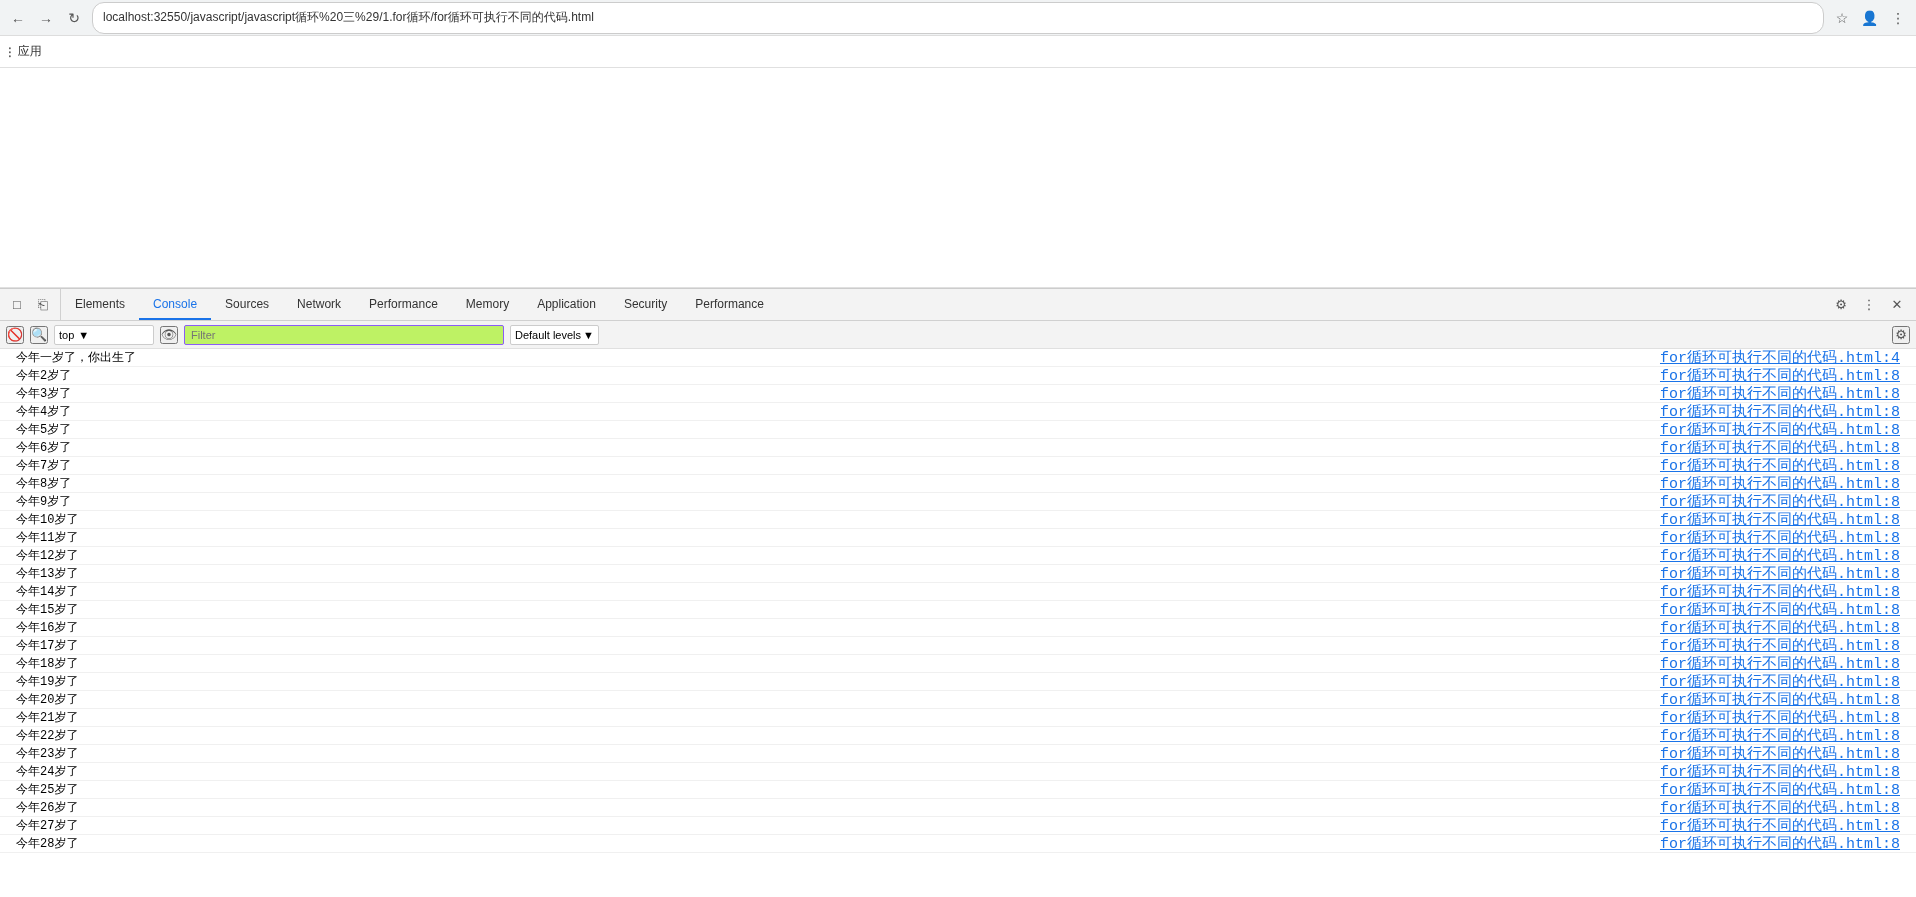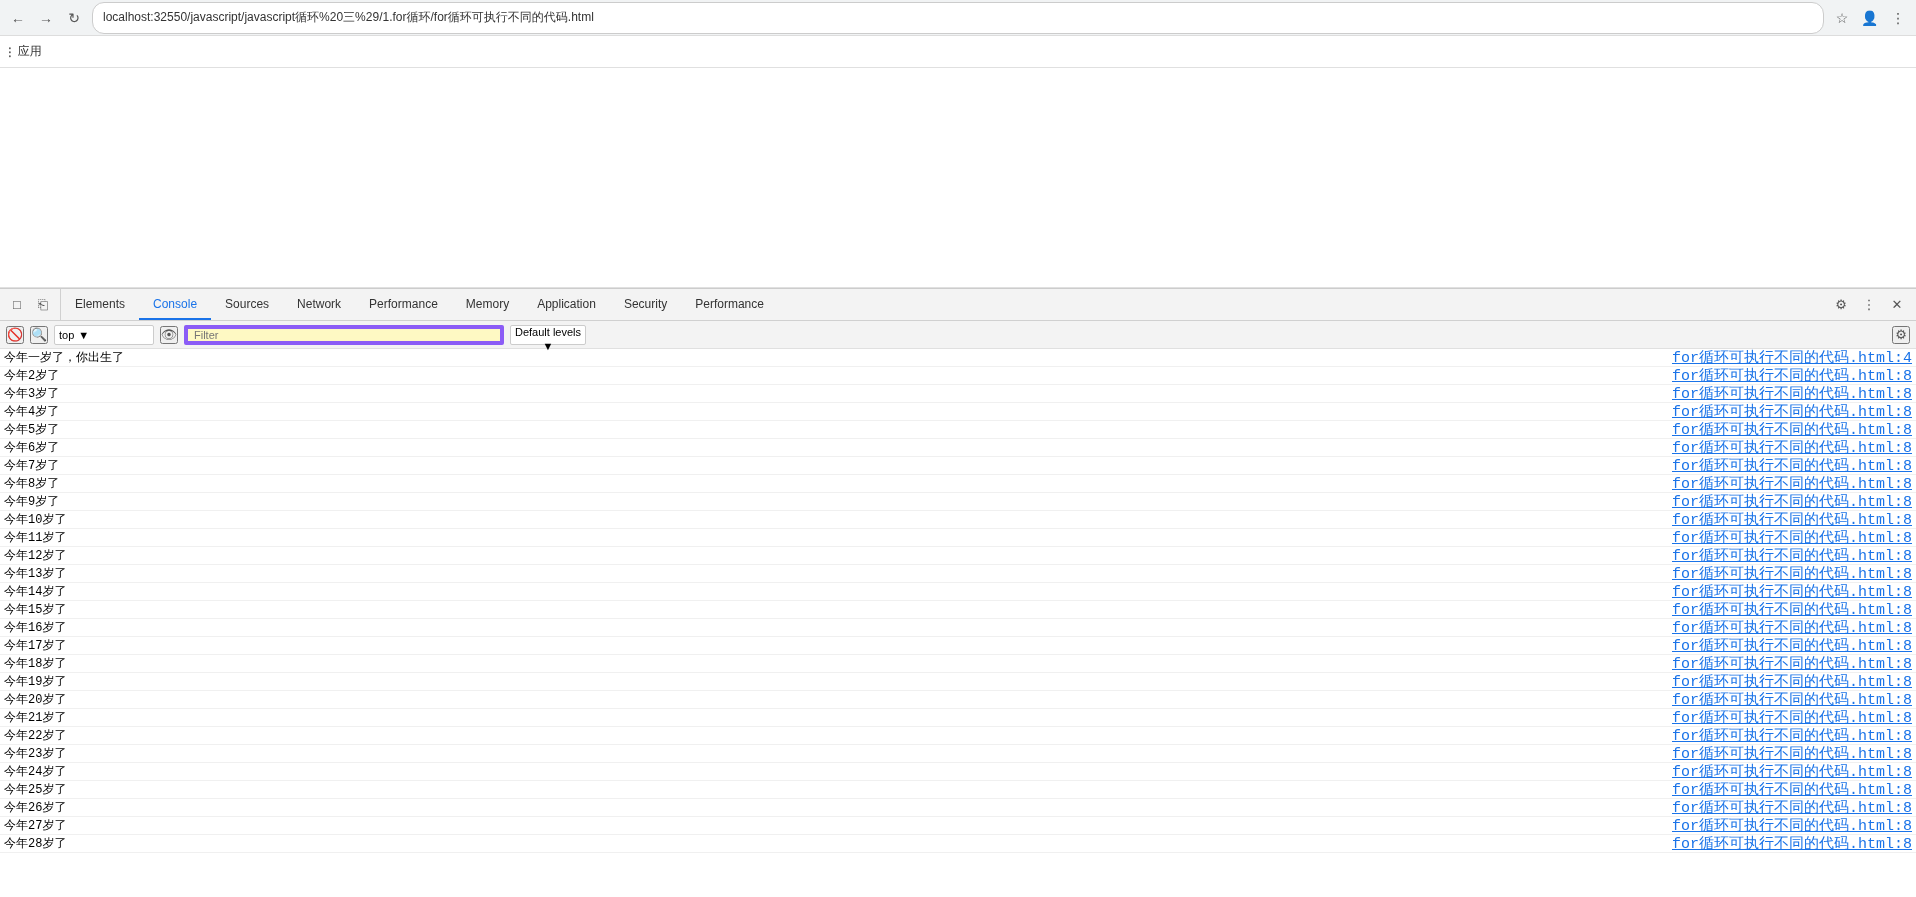--- a/index.html
+++ b/index.html
@@ -144,58 +144,57 @@
       padding: 0 4px;
       font-size: 11px;
       cursor: pointer;
       gap: 4px;
       min-width: 100px;
     }
     .filter-input {
       flex: 1;
       max-width: 320px;
       height: 20px;
-      border: 4px solid #8b5cf6;
+      border: 1px solid #8b5cf6;
       border-radius: 2px;
       padding: 0 6px;
       font-size: 11px;
-      background: #fef9c3;
+      background: #bef264;
     }
     .default-levels {
       display: flex;
       align-items: center;
       height: 20px;
       background: #fff;
       border: 1px solid #ccc;
       border-radius: 2px;
       padding: 0 4px;
       font-size: 11px;
       cursor: pointer;
       gap: 2px;
-      flex-direction: column;
     }
     .toolbar-right-icons {
       margin-left: auto;
       display: flex;
       align-items: center;
       gap: 6px;
     }
 
     
     .console-output {
       background: #fff;
       overflow-y: auto;
       height: calc(897px - 36px - 32px - 220px - 32px - 28px);
     }
     .console-row {
       display: flex;
       align-items: center;
       justify-content: space-between;
       height: 18px;
-      padding: 0 4px;
+      padding: 0 16px;
       border-bottom: 1px solid #f0f0f0;
       font-size: 12px;
       font-family: 'Consolas', 'Courier New', monospace;
     }
     .console-text {
       color: #000;
     }
     .console-link {
       color: #1a73e8;
       font-size: 15px;

